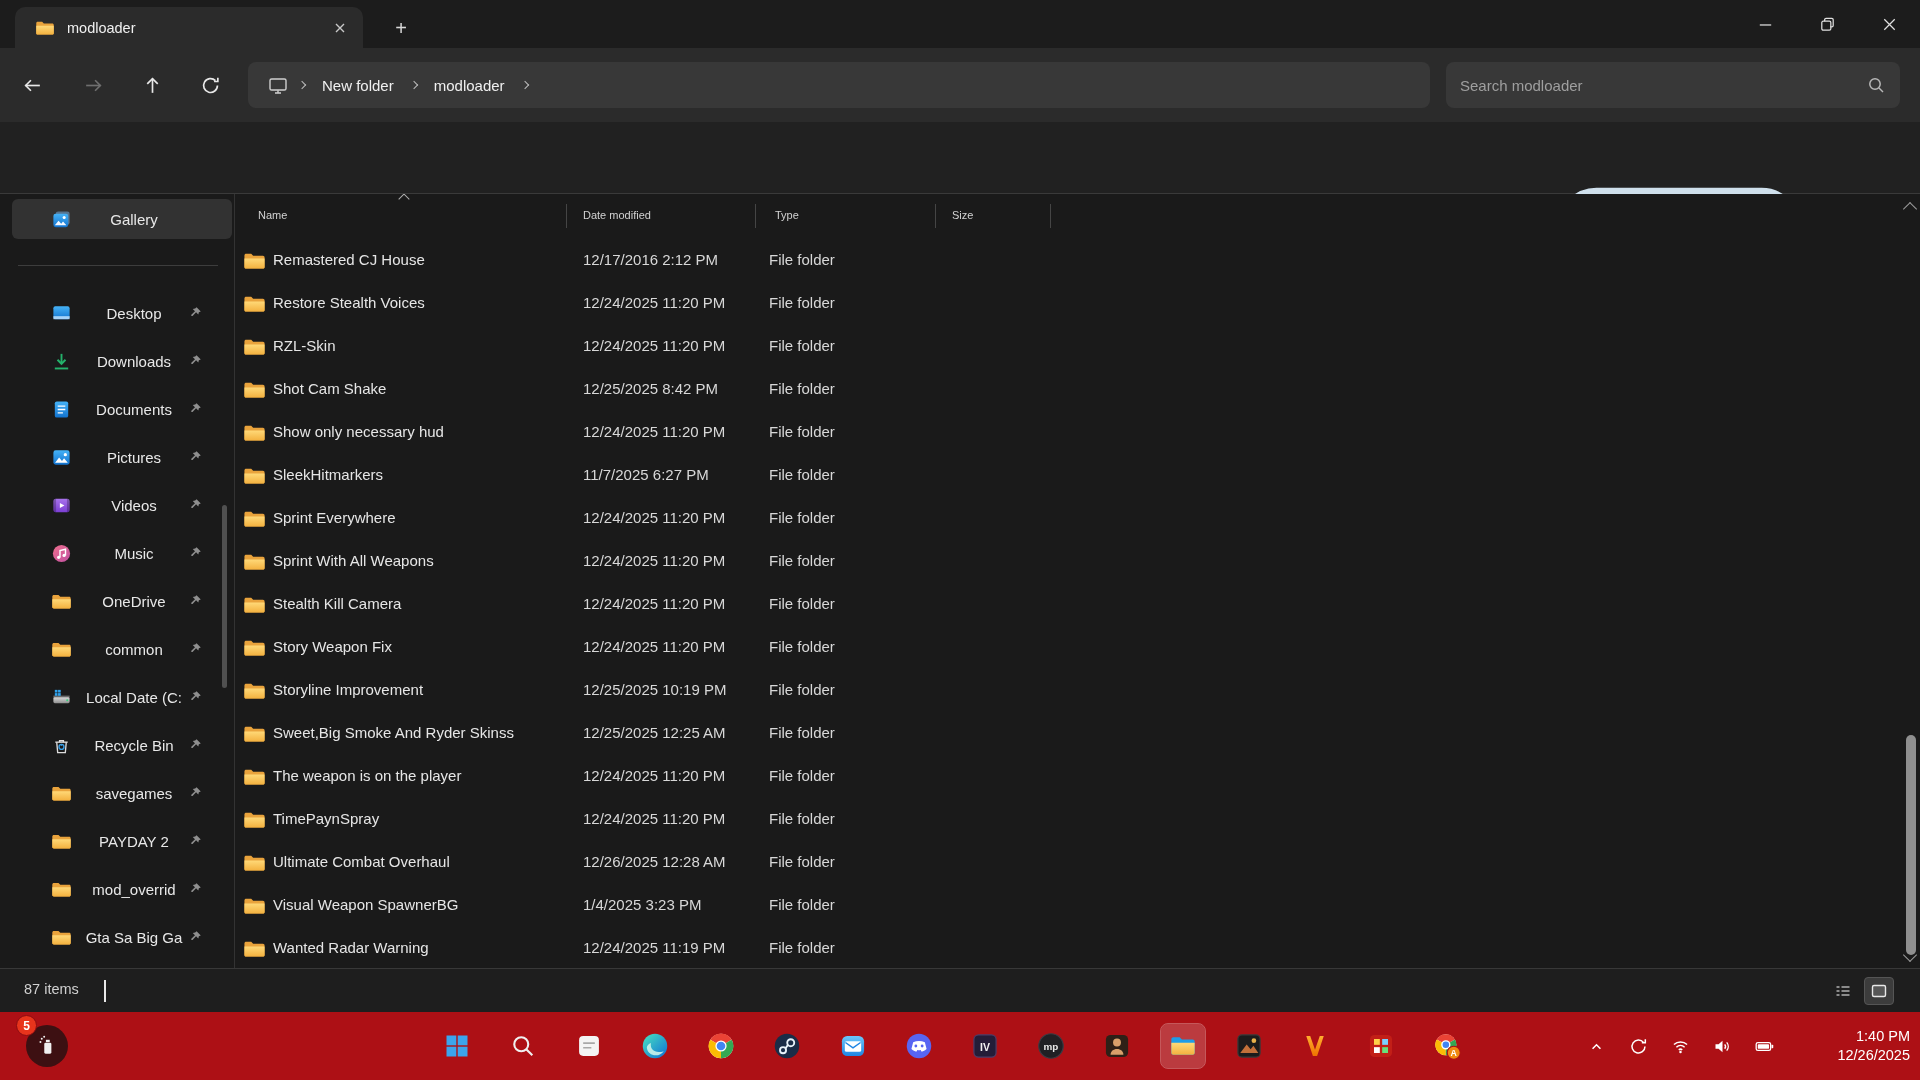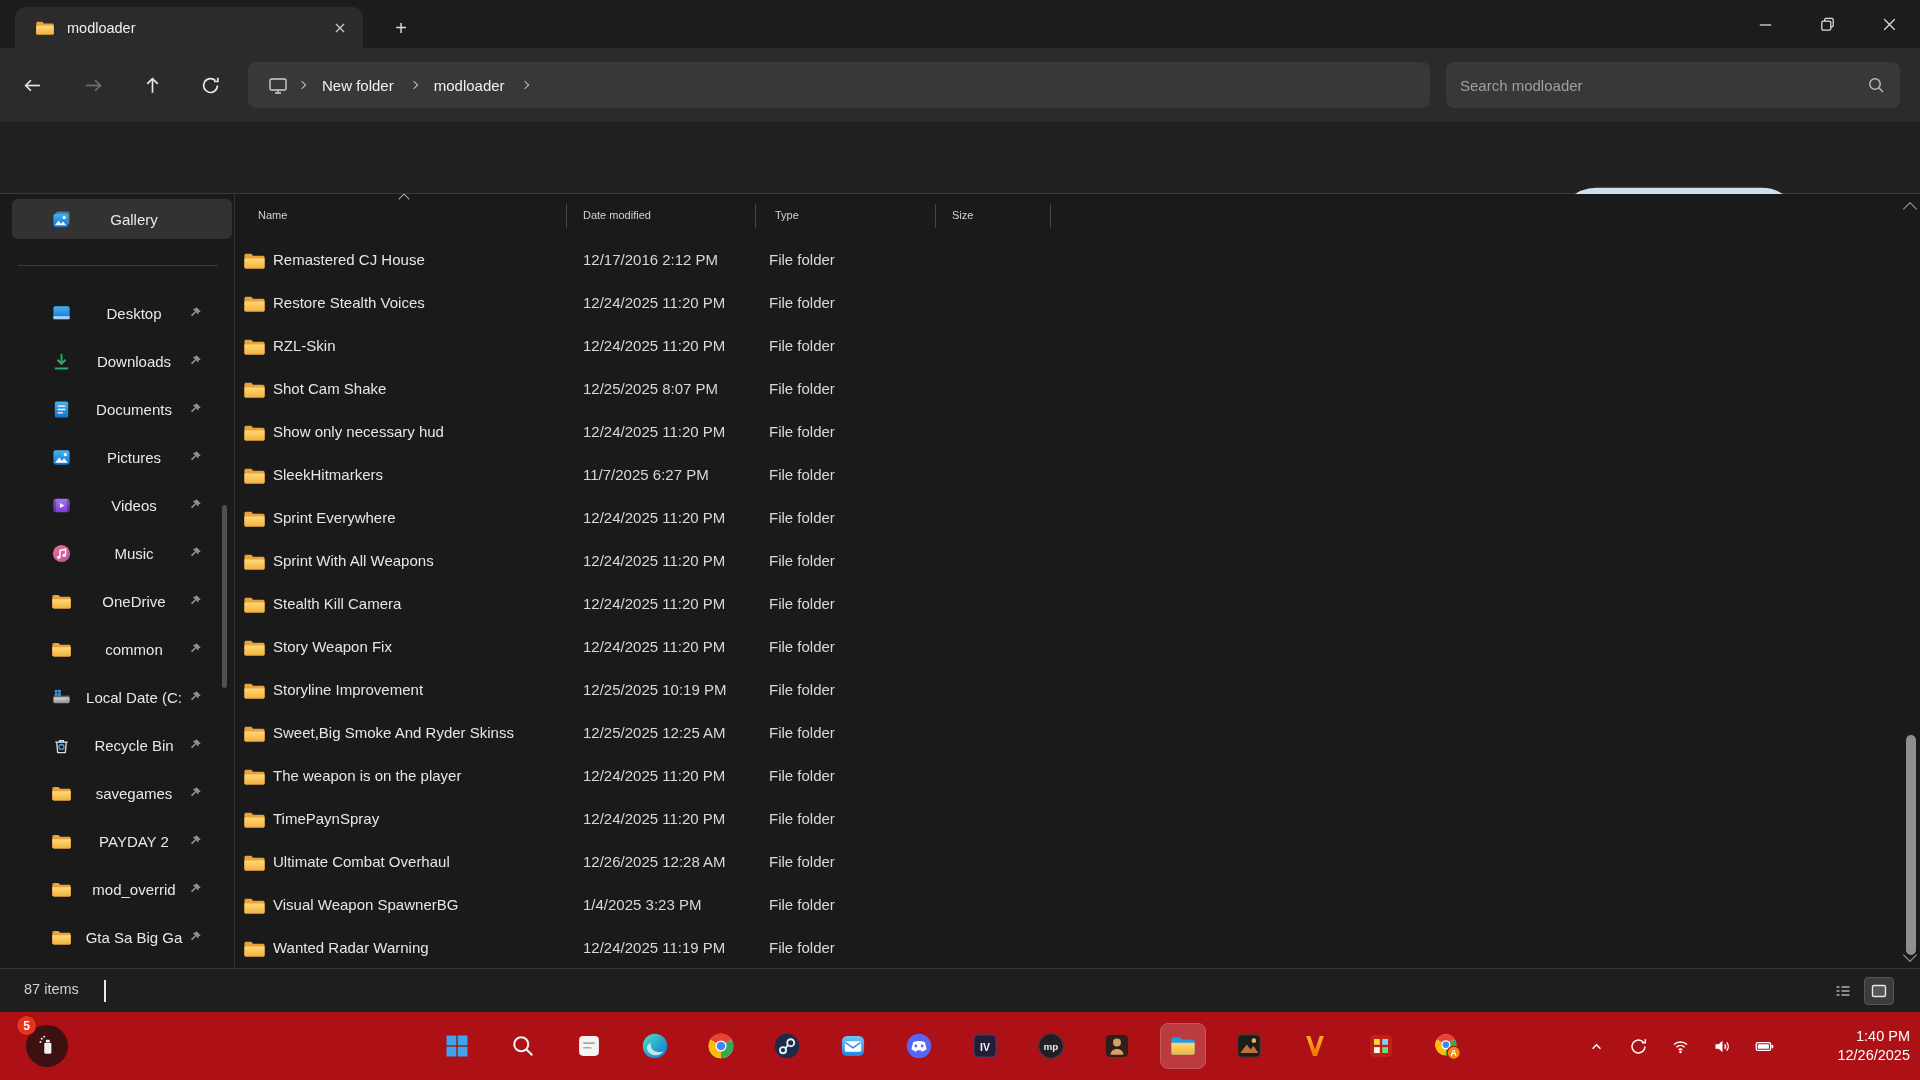--- a/index.html
+++ b/index.html
@@ -642,21 +642,21 @@
           <span class="ftype">File folder</span>
         </div>
         <div class="frow" style="top: 175px;">
           <span class="icon">
             <svg viewBox="0 0 24 20" xmlns="http://www.w3.org/2000/svg">
               <path d="M1.5 4.2c0-1 .8-1.7 1.7-1.7h5.4l2 2h10.2c1 0 1.7.8 1.7 1.7v10c0 1-.8 1.7-1.7 1.7H3.2c-1 0-1.7-.8-1.7-1.7z" fill="#e9a33c"></path>
               <path d="M1.5 7.3h21v8.9c0 1-.8 1.7-1.7 1.7H3.2c-1 0-1.7-.8-1.7-1.7z" fill="url(#gfold)"></path>
             </svg>
           </span>
           <span class="fname">Shot Cam Shake</span>
-          <span class="fdate">12/25/2025 8:07 PM</span>
+          <span class="fdate">12/25/2025 8:42 PM</span>
           <span class="ftype">File folder</span>
         </div>
         <div class="frow" style="top: 218px;">
           <span class="icon">
             <svg viewBox="0 0 24 20" xmlns="http://www.w3.org/2000/svg">
               <path d="M1.5 4.2c0-1 .8-1.7 1.7-1.7h5.4l2 2h10.2c1 0 1.7.8 1.7 1.7v10c0 1-.8 1.7-1.7 1.7H3.2c-1 0-1.7-.8-1.7-1.7z" fill="#e9a33c"></path>
               <path d="M1.5 7.3h21v8.9c0 1-.8 1.7-1.7 1.7H3.2c-1 0-1.7-.8-1.7-1.7z" fill="url(#gfold)"></path>
             </svg>
           </span>
           <span class="fname">Show only necessary hud</span>

